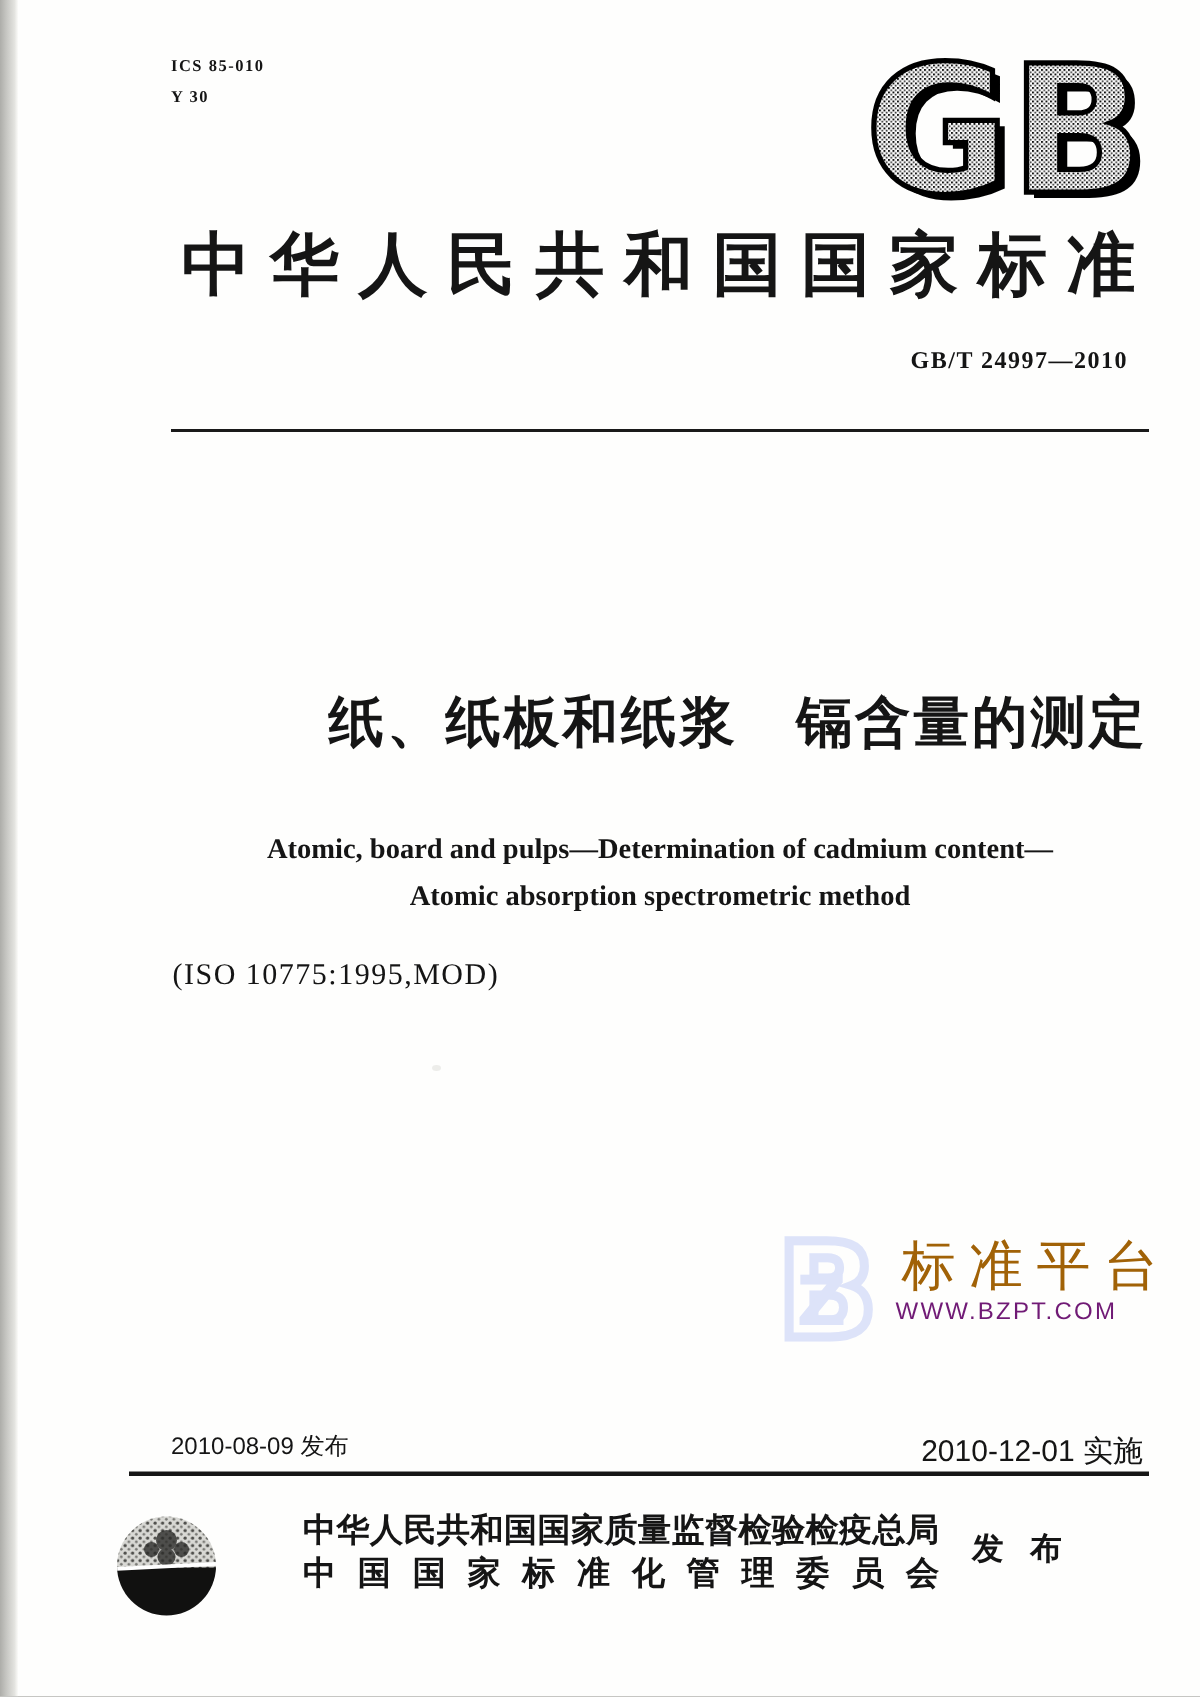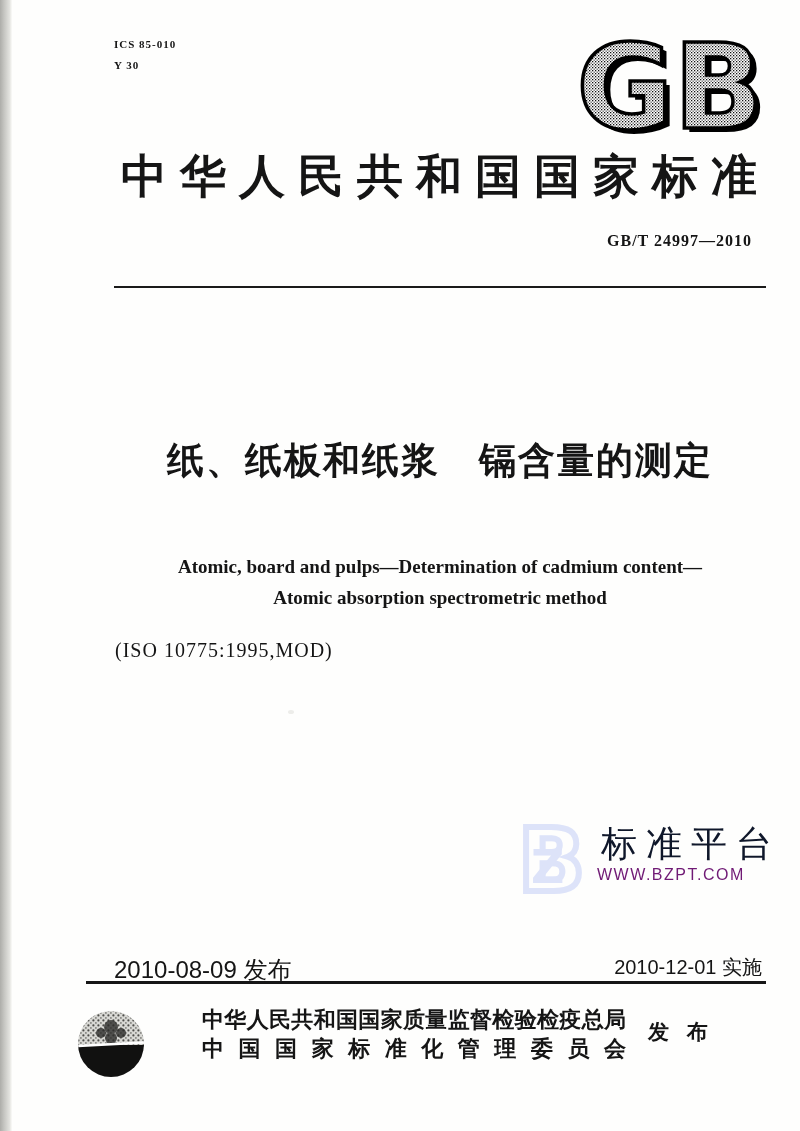--- a/index.html
+++ b/index.html
@@ -15,31 +15,31 @@
   }
   .ics-block{position:absolute;left:114px;top:34px;font-weight:bold;font-size:11px;line-height:21px;letter-spacing:1px;font-family:"Liberation Serif",serif;}
   .gb-logo{position:absolute;left:568px;top:28px;}
   .header-title{
     position:absolute;left:110px;top:146px;width:660px;
     font-size:46px;font-weight:bold;white-space:nowrap;letter-spacing:13px;
     text-align:right;
   }
   .std-number{position:absolute;right:48px;top:232px;font-size:16px;font-weight:bold;letter-spacing:1px;}
   .rule-1{position:absolute;left:114px;top:286px;width:652px;height:2px;background:#1a1a1a;}
-  .cn-title{position:absolute;left:115px;width:650px;text-align:center;font-weight:bold;font-size:37px;font-family:"Liberation Sans",sans-serif;letter-spacing:2px;}
+  .cn-title{position:absolute;left:115px;width:650px;text-align:right;font-weight:bold;font-size:37px;font-family:"Liberation Sans",sans-serif;letter-spacing:2px;margin-top:21px;}
   .cn-title.l1{top:436px;}
   .cn-title.l2{top:487px;}
   .en-title{position:absolute;left:115px;width:650px;text-align:center;font-weight:bold;font-size:19px;}
   .en-title.l1{top:556px;}
   .en-title.l2{top:587px;}
   .iso-ref{position:absolute;left:115px;width:650px;text-align:left;font-size:20px;top:639px;letter-spacing:1px;}
   .wm-logo{position:absolute;left:518px;top:817px;}
-  .wm-name{position:absolute;left:601px;top:820px;font-size:36px;letter-spacing:9px;font-family:"Liberation Sans",sans-serif;color:#0f172a;}
+  .wm-name{position:absolute;left:601px;top:820px;font-size:36px;letter-spacing:9px;font-family:"Liberation Sans",sans-serif;color:#a16207;}
   .wm-url{position:absolute;left:597px;top:866px;font-size:16px;letter-spacing:1.5px;color:#701a75;font-family:Liberation Sans, sans-serif;}
-  .date-left{position:absolute;left:114px;top:954px;font-size:24px;font-family:"Liberation Sans",sans-serif;}
+  .date-left{position:absolute;left:114px;top:954px;font-size:16px;font-family:"Liberation Sans",sans-serif;}
   .date-right{position:absolute;right:38px;top:954px;font-size:20px;font-family:"Liberation Sans",sans-serif;}
   .rule-2{position:absolute;left:86px;top:981px;width:680px;height:3px;background:#161616;}
   .emblem{position:absolute;left:77px;top:1009px;}
   .issuer{position:absolute;left:202px;top:1005px;width:424px;font-family:"Liberation Sans",sans-serif;font-weight:bold;}
   .issuer .line{font-size:22px;line-height:29px;text-align:justify;text-align-last:justify;white-space:nowrap;}
   .release-label{position:absolute;left:648px;top:1018px;font-size:21px;font-weight:bold;font-family:"Liberation Sans",sans-serif;letter-spacing:6px;white-space:nowrap;}
   .speck{position:absolute;left:288px;top:710px;width:6px;height:4px;background:#ededea;border-radius:50%;}
 </style>
 </head>
 <body>

